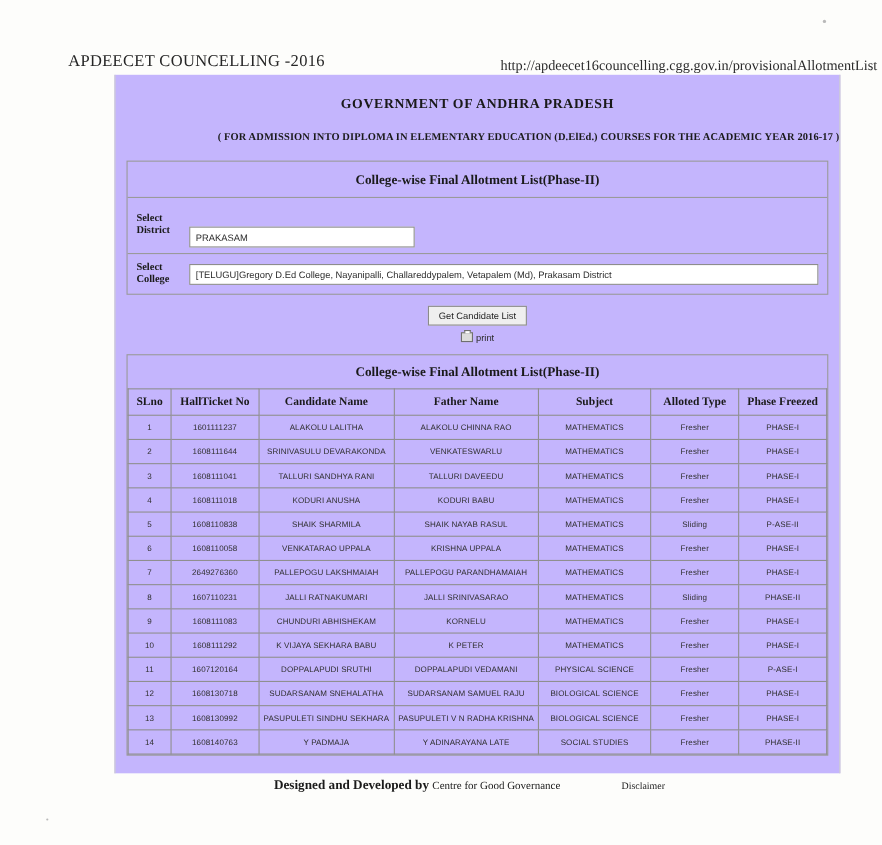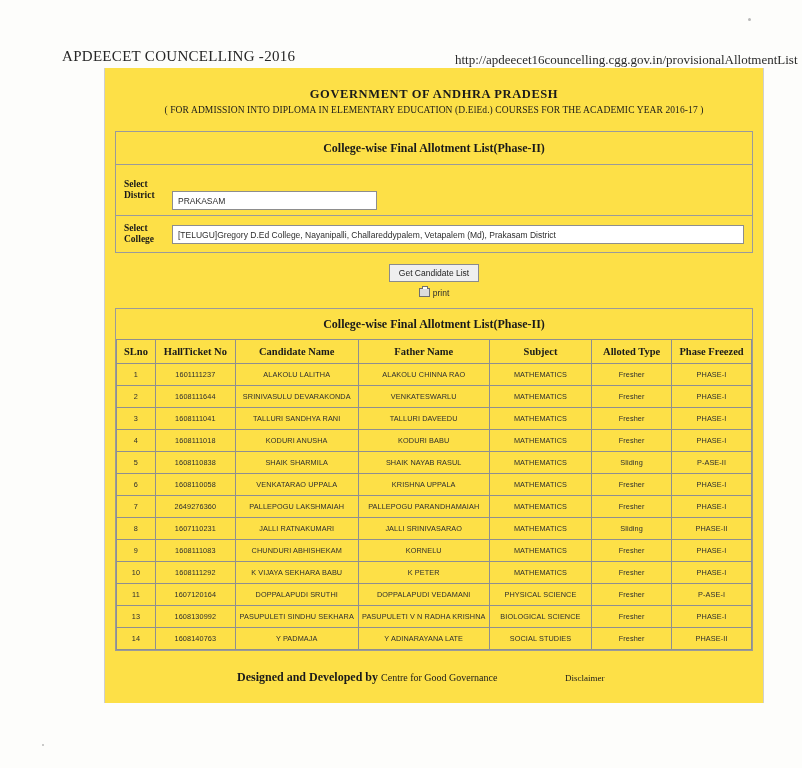--- a/index.html
+++ b/index.html
@@ -53,21 +53,21 @@
     border-radius: 50%;
   }
 
   
   .doc {
     position: absolute;
     left: 104px;
     top: 68px;
     width: 658px;
     height: 635px;
-    background: #fde047;
+    background: #c4b5fd;
     border-left: 1px solid #cfcfcf;
     border-right: 1px solid #cfcfcf;
     box-shadow: 0 0 0 0 transparent;
   }
   .gov-block {
     text-align: center;
     padding-top: 19px;
   }
   .gov-line1 {
     font-size: 12.5px;
@@ -75,23 +75,24 @@
     letter-spacing: 0.6px;
   }
   .gov-line2 {
     font-size: 11px;
     font-weight: bold;
     letter-spacing: 0.3px;
     margin-top: 2px;
   }
   .gov-line3 {
     font-size: 9.5px;
-    font-weight: normal;
-    margin-top: 3px;
+    font-weight: bold;
+    margin-top: 18px;
     letter-spacing: 0.1px;
+    text-align: right;
   }
 
   .panel {
     margin: 16px 10px 0 10px;
     border: 1px solid #9a9a9a;
   }
   .panel-title {
     text-align: center;
     font-size: 12px;
     font-weight: bold;
@@ -221,21 +222,21 @@
   .col-phase { width: 78px; }
 
   .footer {
     margin-top: 14px;
     position: relative;
     height: 30px;
     border-top: 1px solid transparent;
   }
   .footer-line {
     position: absolute;
-    left: 132px;
+    left: 144px;
     top: 4px;
     font-size: 12px;
     font-weight: bold;
   }
   .footer-cgg {
     font-size: 10px;
     font-weight: normal;
     font-family: "Liberation Serif", serif;
   }
   .footer-disc {
@@ -409,20 +410,29 @@
             <tr>
               <td>11</td>
               <td>1607120164</td>
               <td>DOPPALAPUDI SRUTHI</td>
               <td>DOPPALAPUDI VEDAMANI</td>
               <td>PHYSICAL SCIENCE</td>
               <td>Fresher</td>
               <td>P-ASE-I</td>
             </tr>
             <tr>
+              <td>12</td>
+              <td>1608130718</td>
+              <td>SUDARSANAM SNEHALATHA</td>
+              <td>SUDARSANAM SAMUEL RAJU</td>
+              <td>BIOLOGICAL SCIENCE</td>
+              <td>Fresher</td>
+              <td>PHASE-I</td>
+            </tr>
+            <tr>
               <td>13</td>
               <td>1608130992</td>
               <td>PASUPULETI SINDHU SEKHARA</td>
               <td>PASUPULETI V N RADHA KRISHNA</td>
               <td>BIOLOGICAL SCIENCE</td>
               <td>Fresher</td>
               <td>PHASE-I</td>
             </tr>
             <tr>
               <td>14</td>

